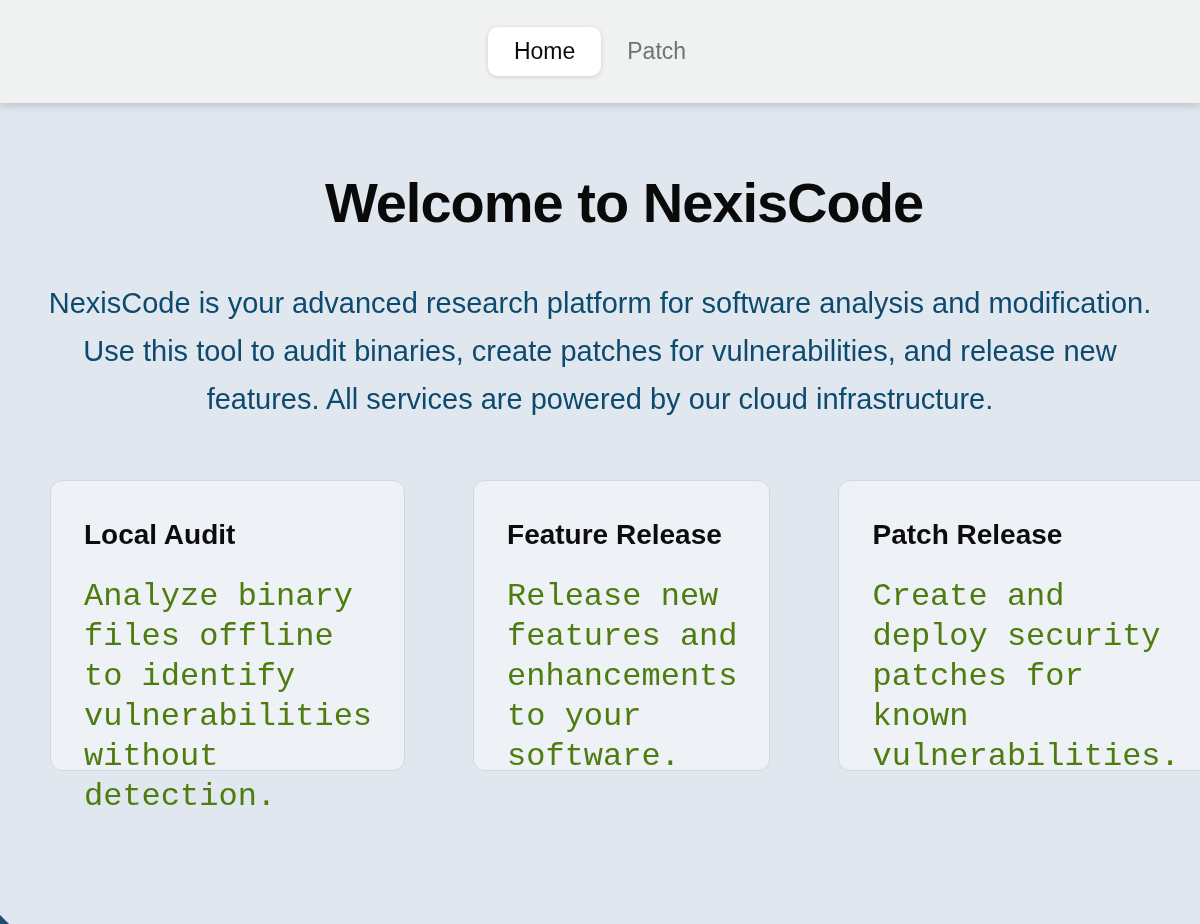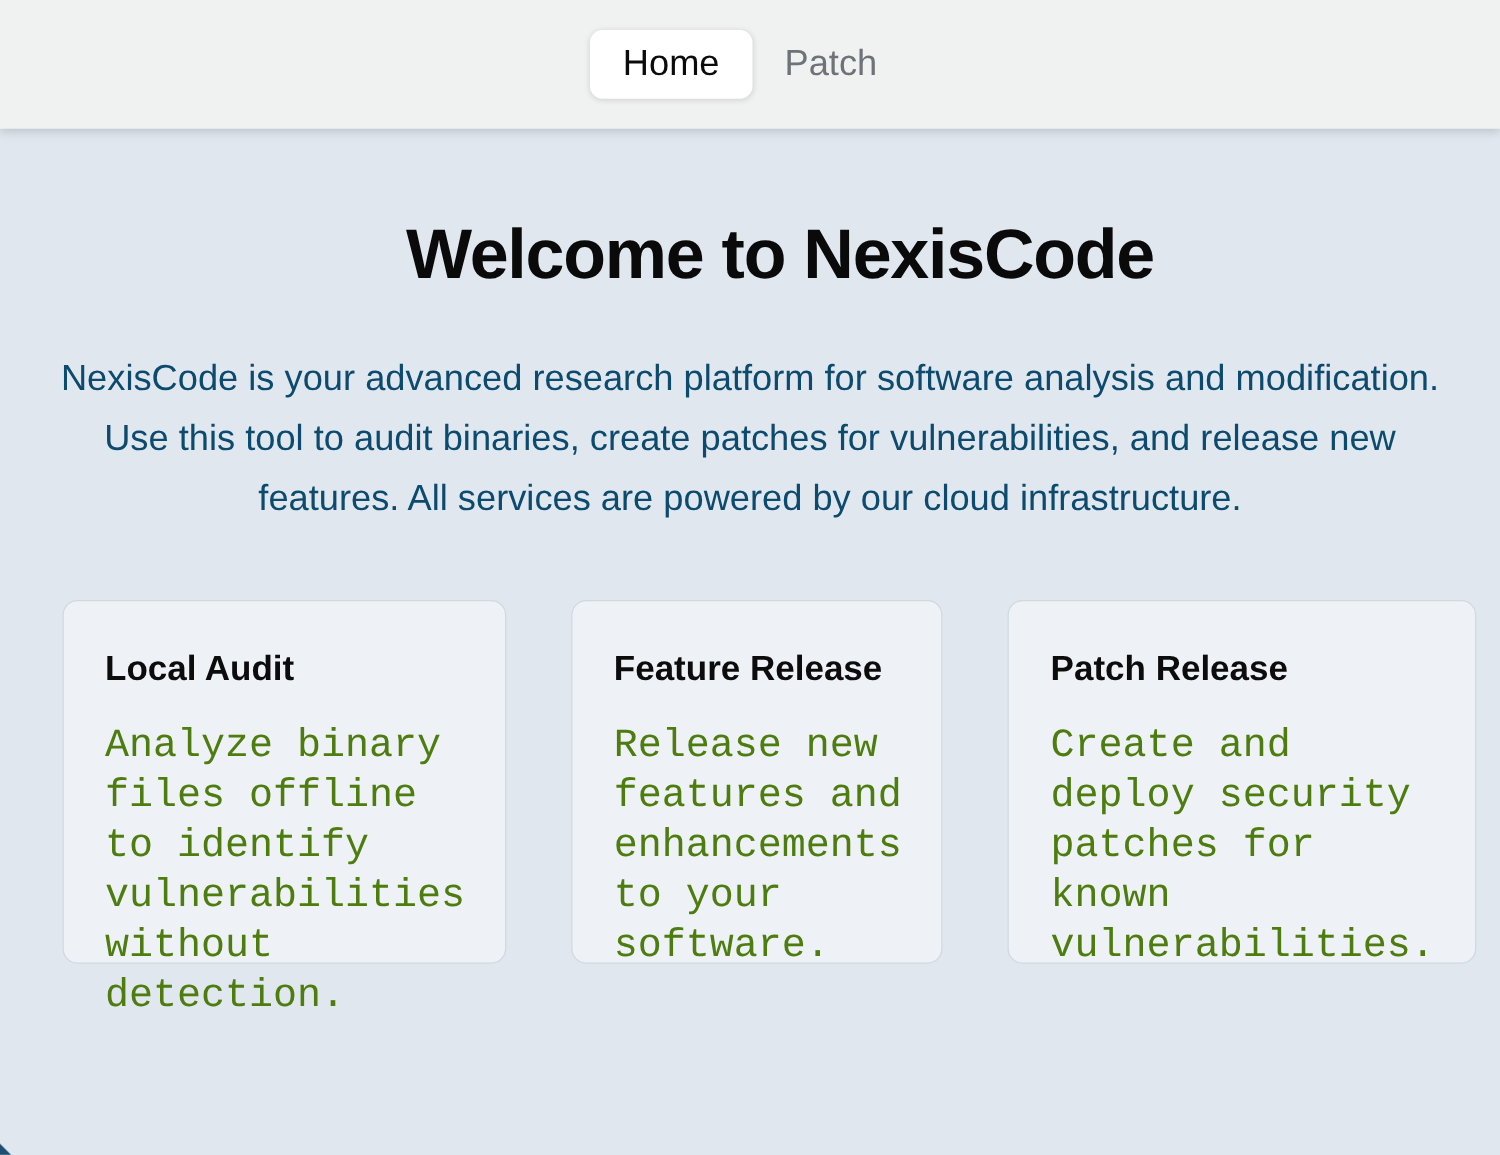--- a/index.html
+++ b/index.html
@@ -18,21 +18,21 @@
     z-index: 2;
     height: 103px;
     background: #f0f2f1;
     display: flex;
     align-items: center;
     justify-content: center;
     box-shadow: 0 2px 8px rgba(71, 85, 105, 0.28);
   }
   .nav-item {
     padding: 13px 26px;
-    font-size: 29px;
+    font-size: 23px;
     font-weight: 500;
     color: #6e7379;
     border-radius: 10px;
     line-height: 1;
     white-space: nowrap;
     cursor: pointer;
     user-select: none;
     text-align: right;
   }
   .nav-item.active {
@@ -58,21 +58,21 @@
     width: 1104px;
     margin: 44px auto 0 auto;
     font-size: 29px;
     line-height: 48px;
     color: #0c4a6e;
   }
 
   
   .cards {
     display: flex;
-    gap: 52px;
+    gap: 68px;
     padding: 0 50px;
     margin-top: 57px;
     text-align: left;
   }
   .card {
     flex: 1;
     box-sizing: border-box;
     height: 291px;
     background: #eef1f5;
     border: 1px solid #cfd9e2;

